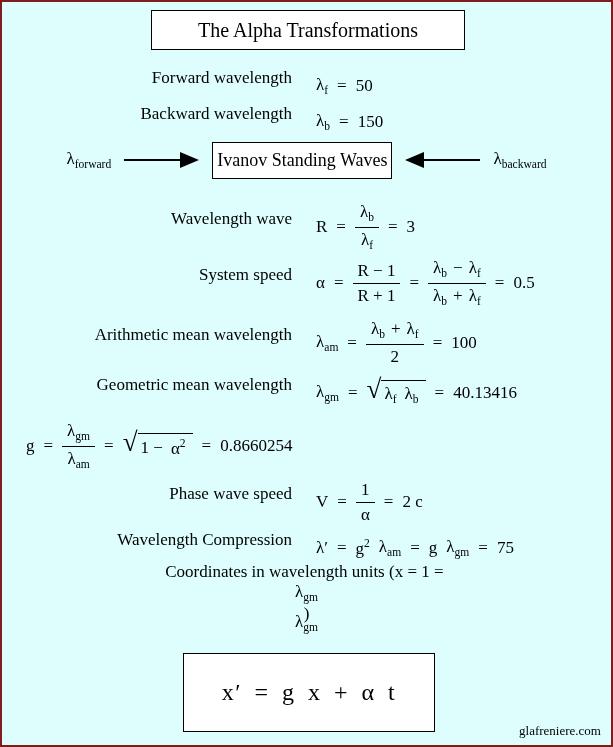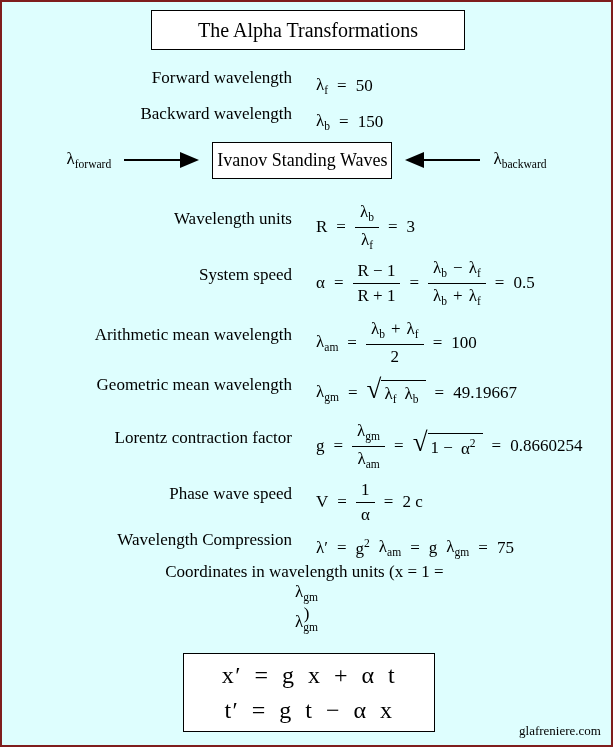--- a/index.html
+++ b/index.html
@@ -79,21 +79,21 @@
       </div>
       <span class="arrow">
           <span class="head-left"></span>
           <span class="shaft"></span>
         </span>
       <span class="tok"><span>λ</span><sub>backward</sub></span>
     </div>
   </div>
 
   <div class="row" style="top:188px;height:58px">
-    <div class="label">Wavelength units</div>
+    <div class="label">Wavelength wave</div>
     <div class="eq">
       <span class="tok">R</span>
       <span class="tok">=</span>
       <span class="frac">
         <span class="num">
           <span class="tok"><span>λ</span><sub>b</sub></span>
         </span>
         <span class="den">
           <span class="tok"><span>λ</span><sub>f</sub></span>
         </span>
@@ -160,26 +160,25 @@
       <span class="tok"><span>λ</span><sub>gm</sub></span>
       <span class="tok">=</span>
       <span class="sqrt">
         <span class="radsign">√</span>
         <span class="under">
           <span class="tok"><span>λ</span><sub>f</sub></span>
           <span class="tok"><span>λ</span><sub>b</sub></span>
         </span>
       </span>
       <span class="tok">=</span>
-      <span class="tok">49.19667</span>
+      <span class="tok">40.13416</span>
     </div>
   </div>
 
   <div class="row" style="top:407px;height:58px">
-    <div class="label">Lorentz contraction factor</div>
     <div class="eq">
       <span class="tok">g</span>
       <span class="tok">=</span>
       <span class="frac">
         <span class="num">
           <span class="tok"><span>λ</span><sub>gm</sub></span>
         </span>
         <span class="den">
           <span class="tok"><span>λ</span><sub>am</sub></span>
         </span>
@@ -235,18 +234,17 @@
     <span class="tok"><span>λ</span><sub>gm</sub></span>
     <span class="tok">)</span>
   </div>
 
   <div class="center-line" style="top:607px;height:28px">
     <span class="tok"><span>λ</span><sub>gm</sub></span>
   </div>
 
   <div class="transform-box">
     <div>x′ = g x + α t</div>
-    <div>t′ = g t − α x</div>
   </div>
 
   <div class="watermark">glafreniere.com</div>
 
 </div>
 
 </body></html>

